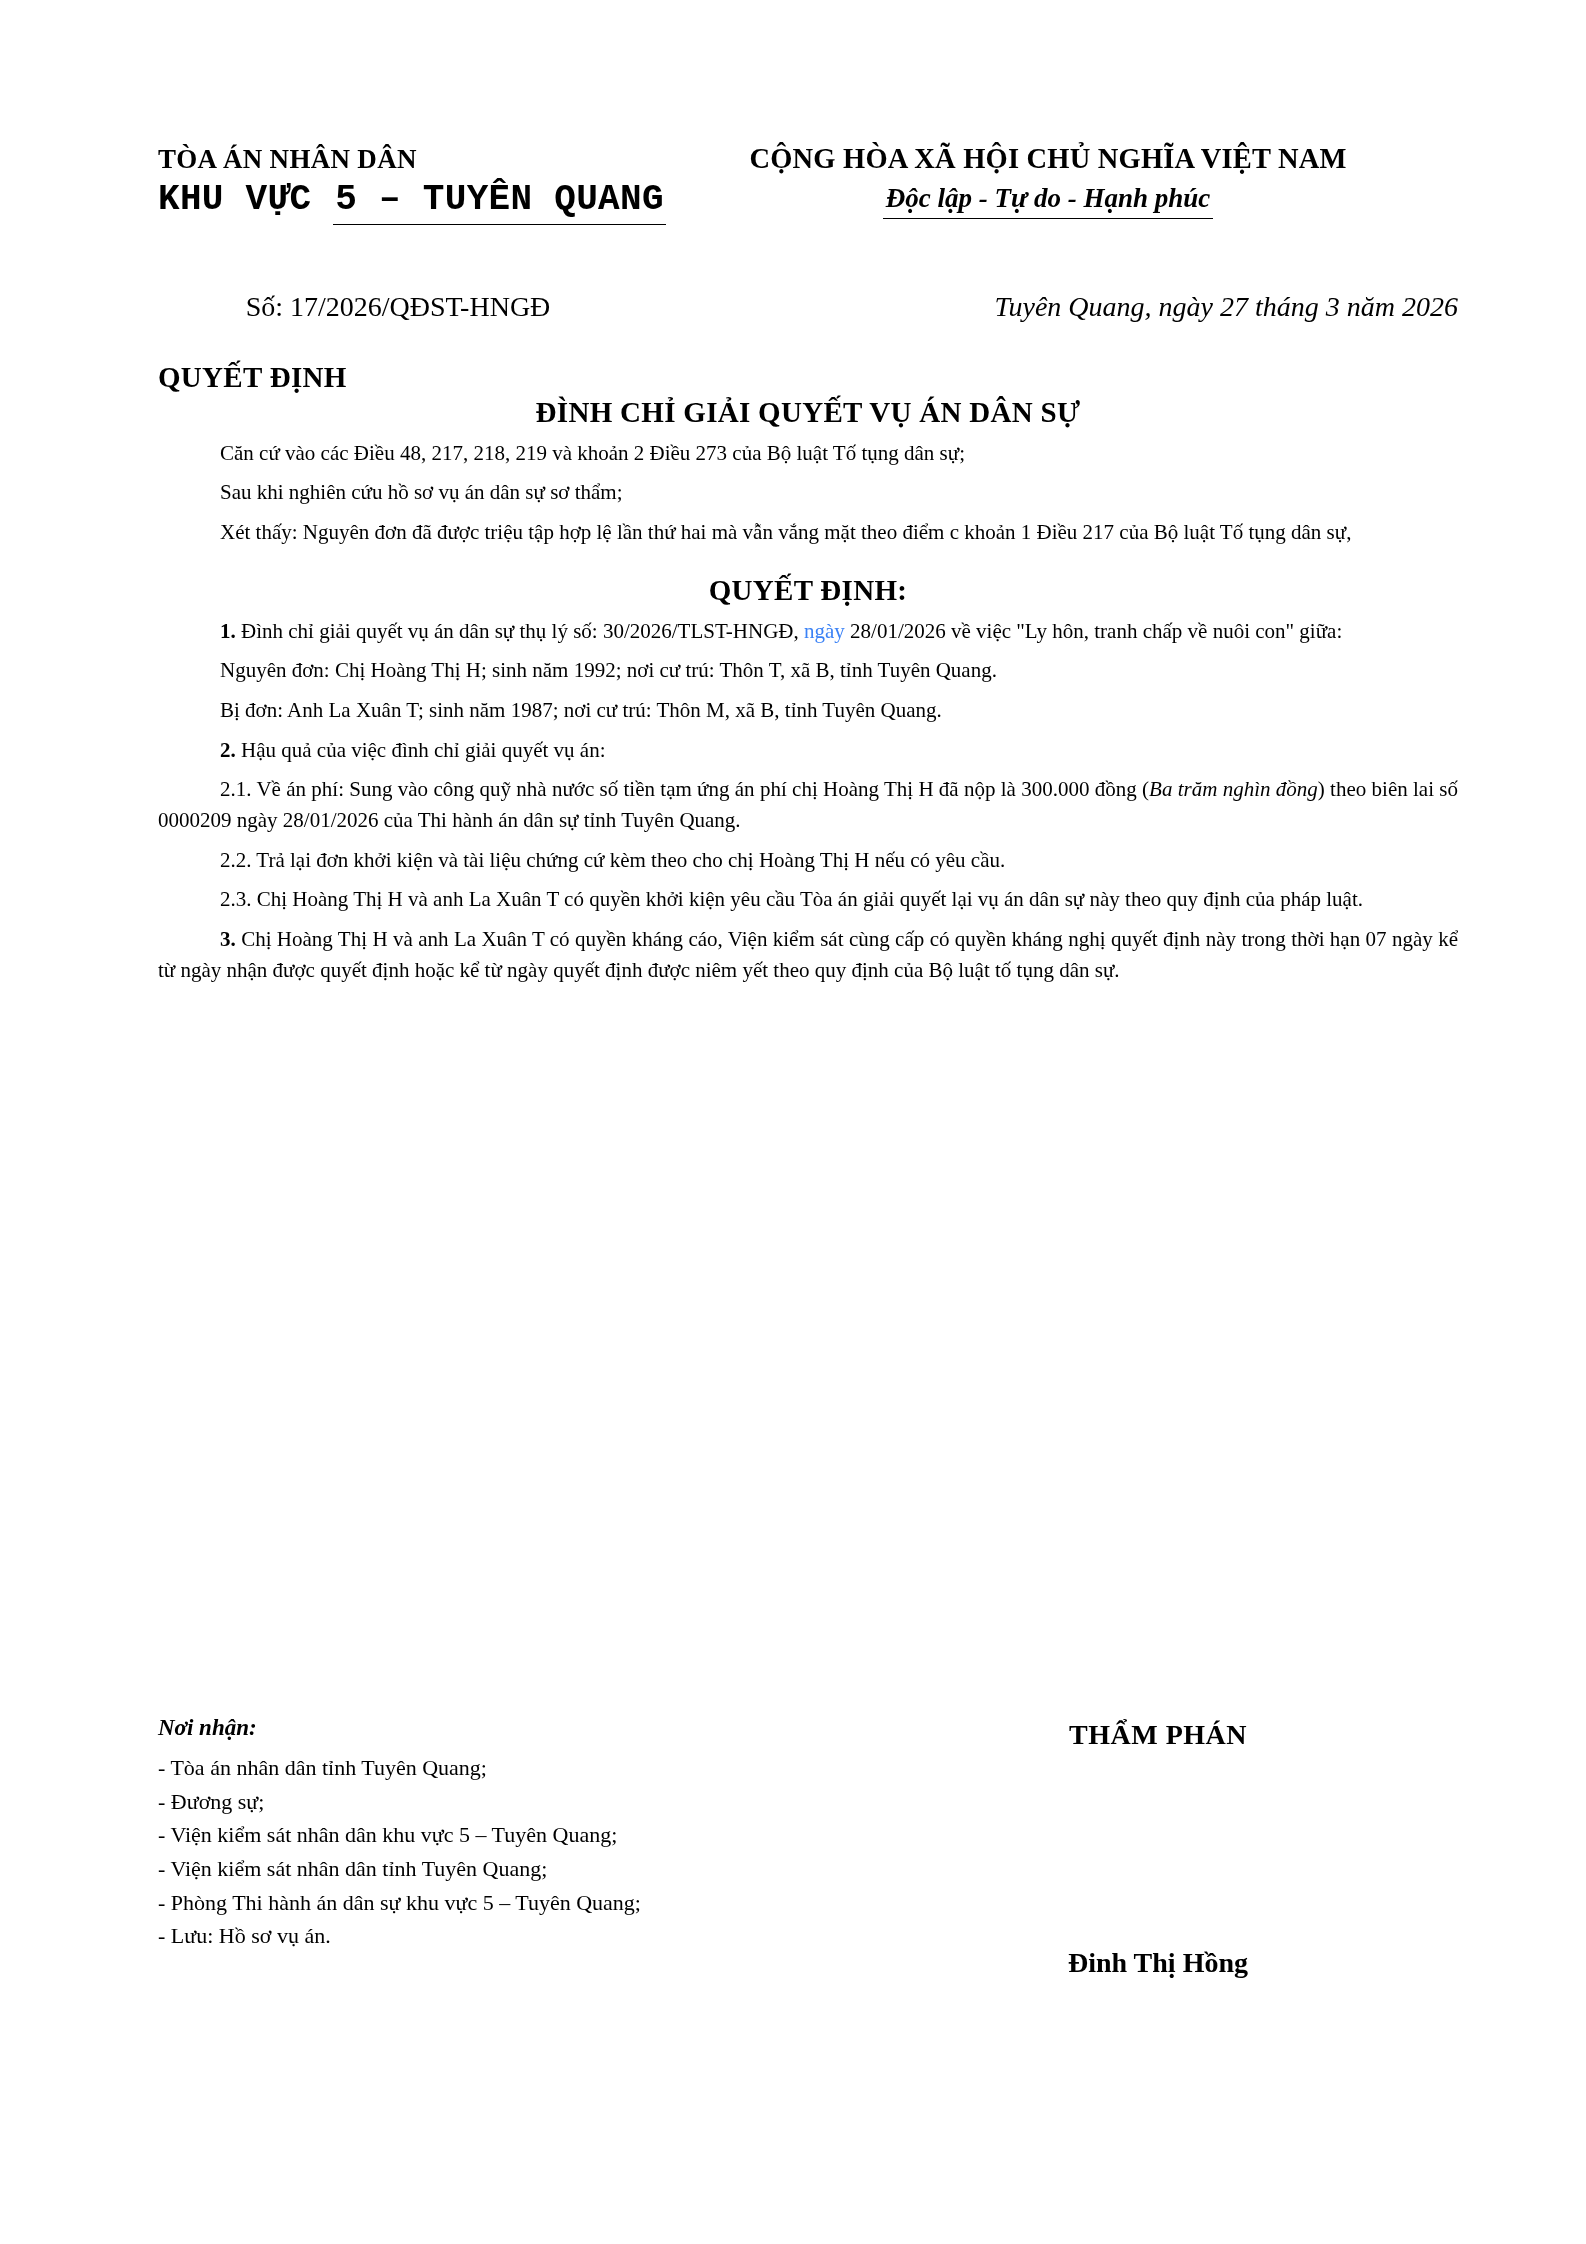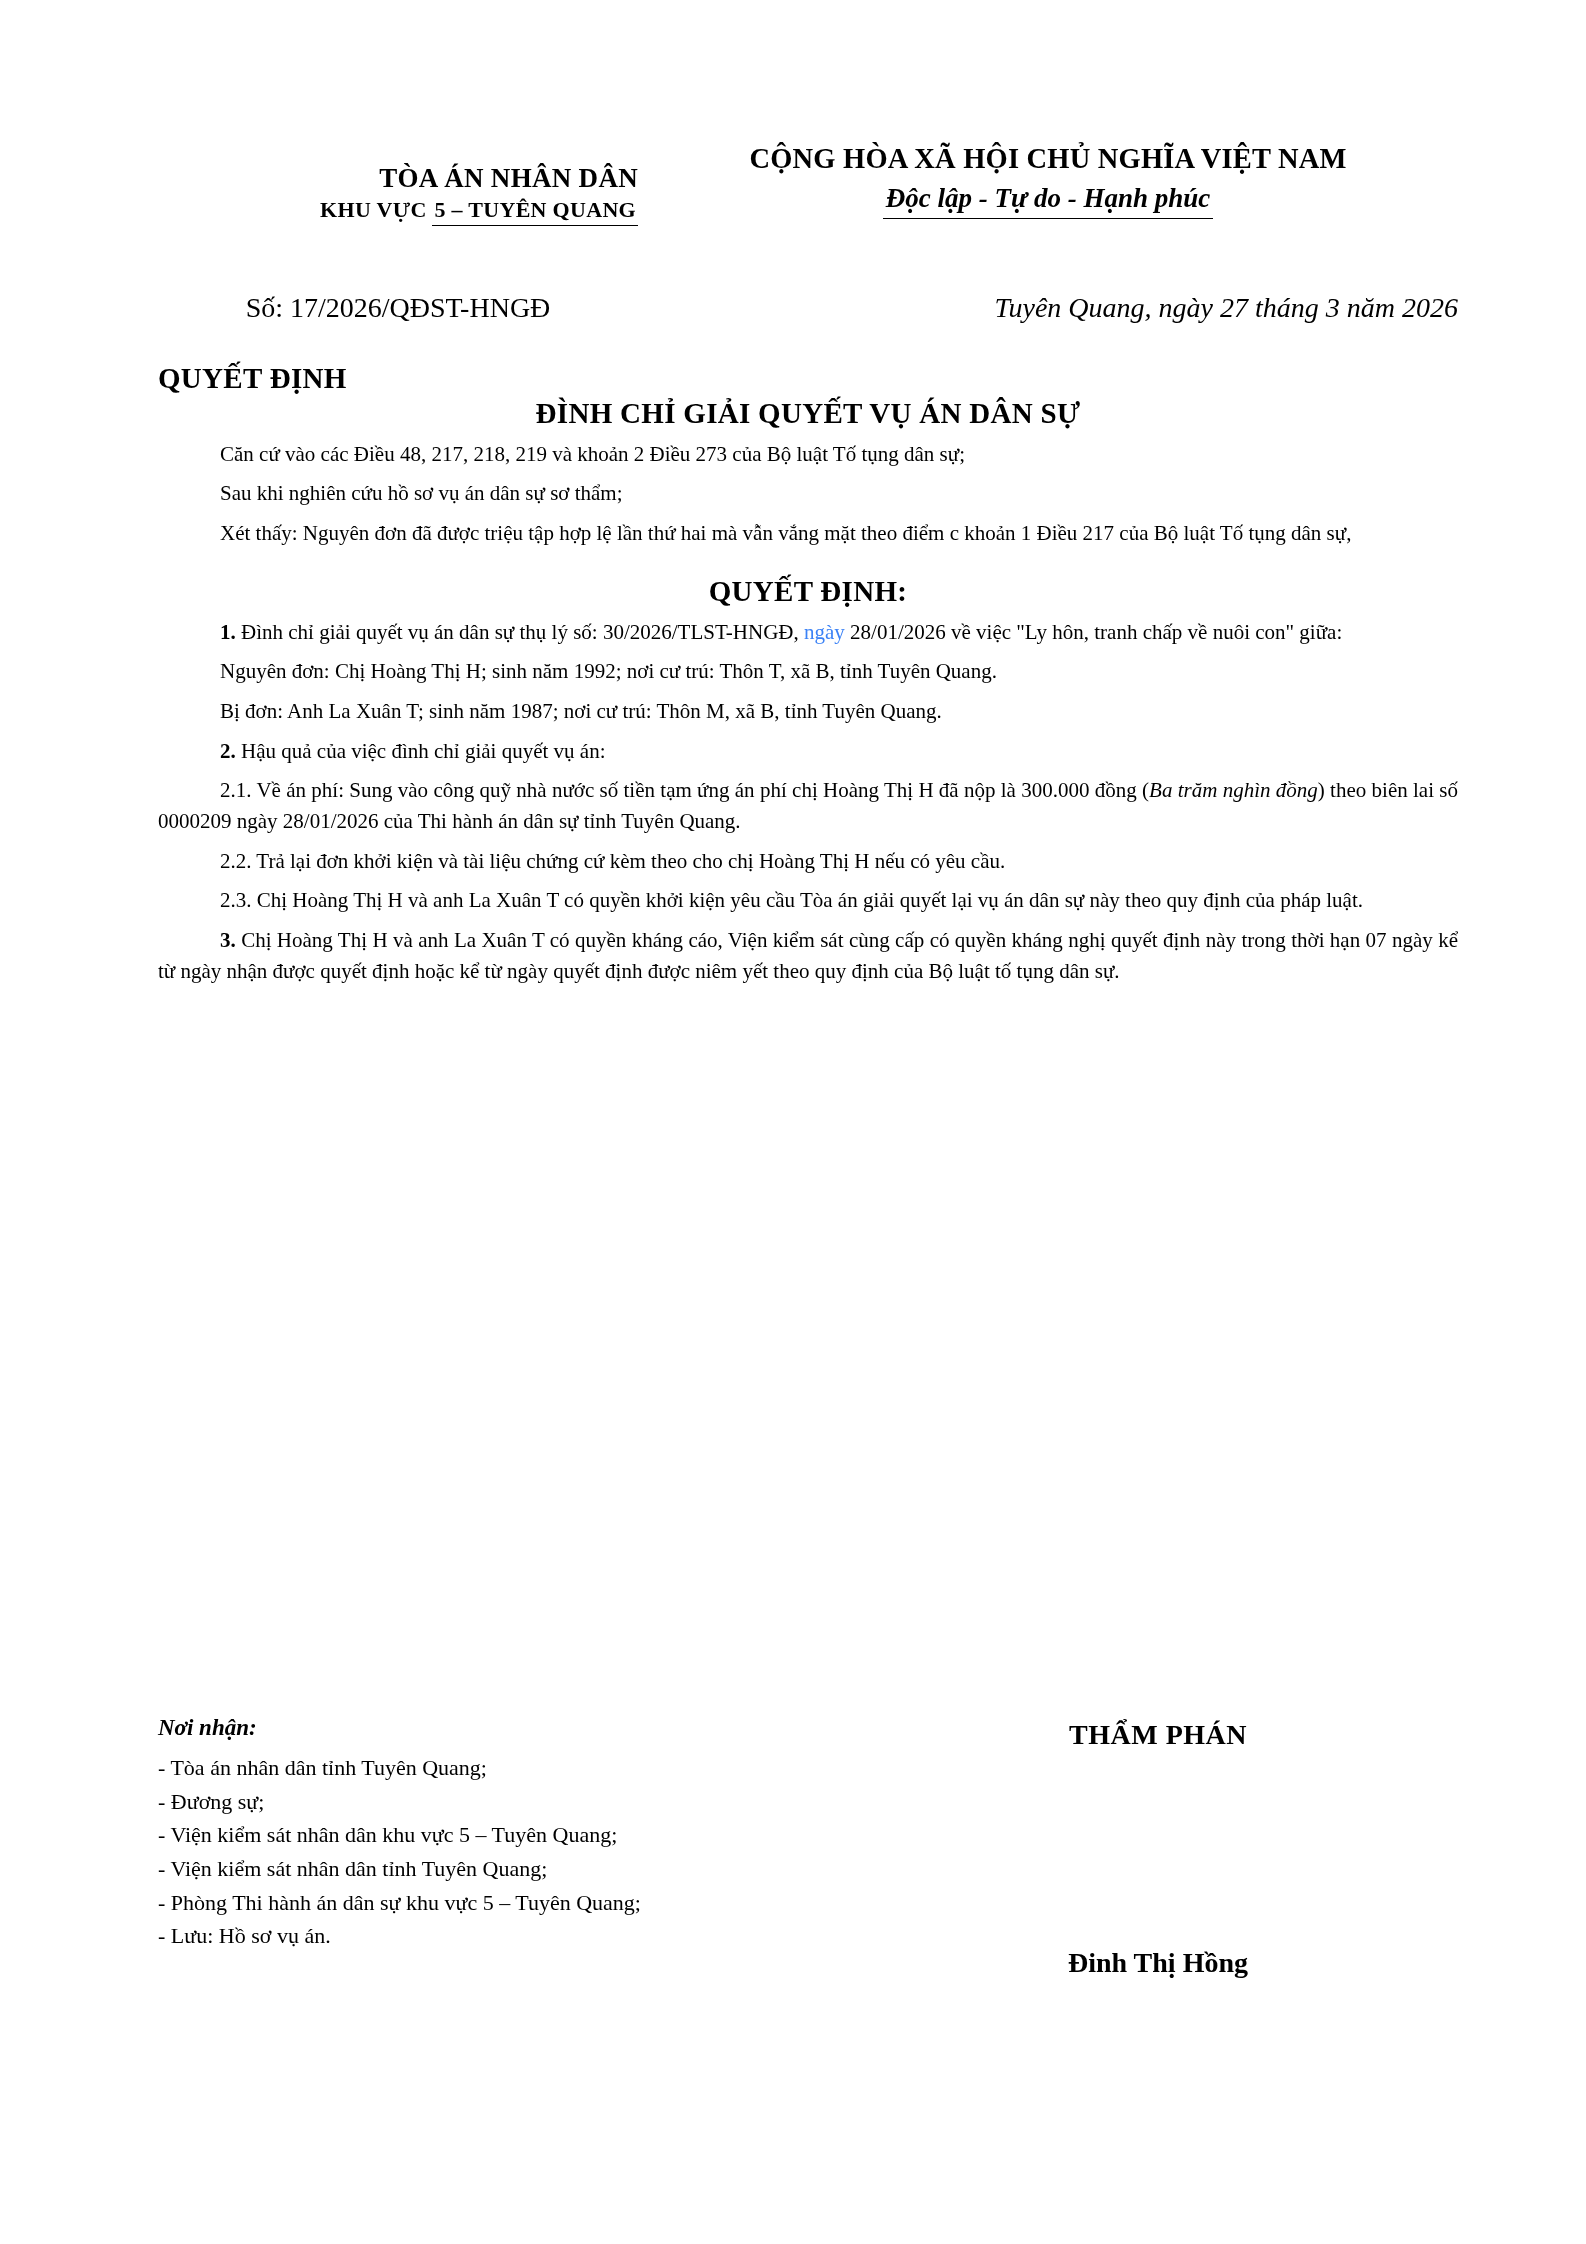--- a/index.html
+++ b/index.html
@@ -31,40 +31,40 @@
 
   
   .header {
     display: flex;
     flex-direction: row;
     align-items: flex-start;
     width: 100%;
   }
   .header-left {
     width: 480px;
-    text-align: right;
+    text-align: left;
     padding-top: 2px;
-    margin-top: 19px;
   }
   .header-right {
     flex: 1;
     text-align: center;
   }
   .court-line1 {
     font-size: 27px;
     font-weight: bold;
     letter-spacing: 0.3px;
     line-height: 1.28;
   }
   .court-line2 {
-    font-size: 22px;
+    font-size: 36px;
     font-weight: bold;
     letter-spacing: 0.3px;
     line-height: 1.28;
     white-space: nowrap;
+    font-family: Liberation Mono, monospace;
   }
   .court-underline {
     display: inline-block;
     border-bottom: 1.6px solid #000;
     padding: 0 2px 1px 2px;
   }
   .nation-line1 {
     font-size: 28.5px;
     font-weight: bold;
     letter-spacing: 0.2px;

